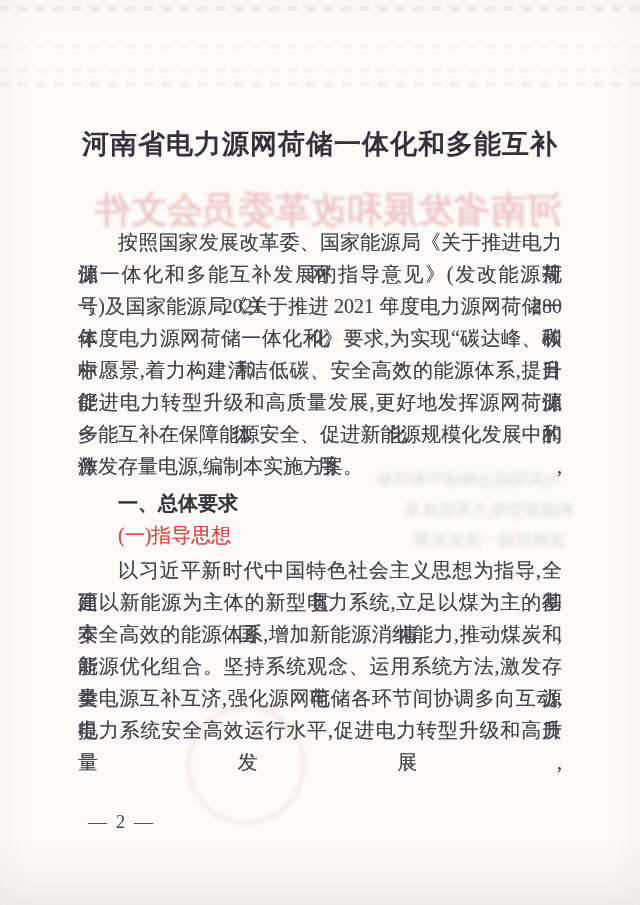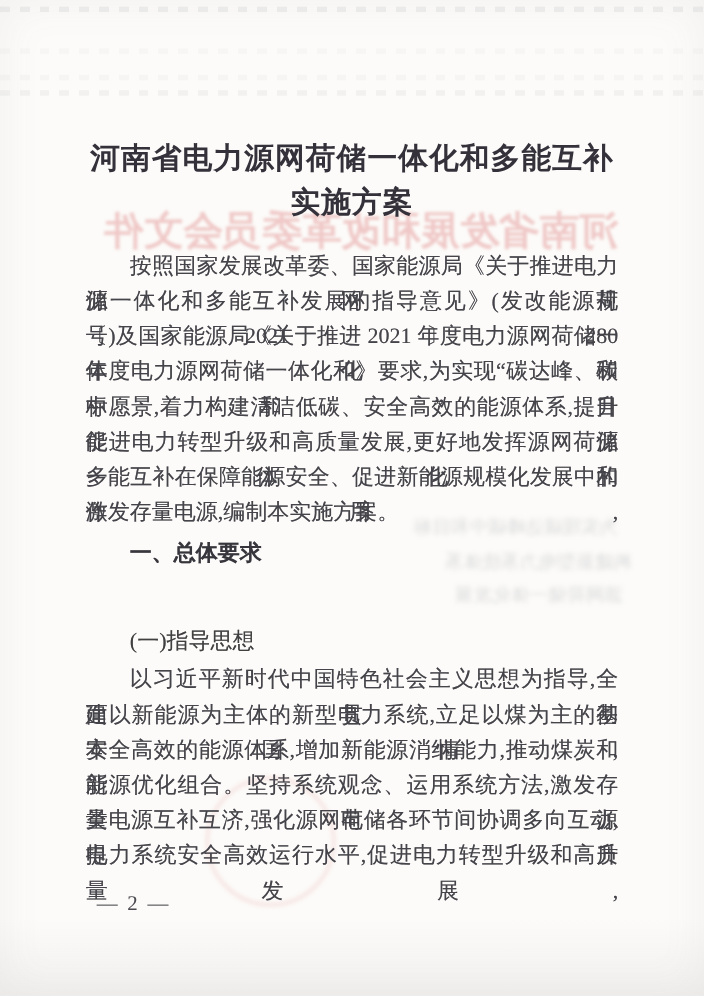--- a/index.html
+++ b/index.html
@@ -75,23 +75,22 @@
   .line.j{text-align-last:justify;}
   .line.s{text-align-last:left;}
   .line.indent{text-indent:2em;}
   .heading{
     font-family:"Liberation Sans","DejaVu Sans",sans-serif;
     font-weight:bold;color:#38363d;
     margin-top:5px;
     text-align-last:left;
   }
   .subheading{
-    color:#404040;
+    color:#ef4444;
     text-align-last:left;
-    margin-top:48px;
   }
   .g-first{margin-top:3px;}
   .pagenum{
     position:absolute;top:806px;left:88px;
     font-size:19px;line-height:32px;
     letter-spacing:2px;
     color:#4a494f;
   }
   
   .page::after{
@@ -107,21 +106,20 @@
 
   <div class="dash-row dash-1"></div>
   <div class="dash-row dash-2"></div>
   <div class="dash-row dash-3"></div>
   <div class="dash-row dash-4"></div>
 
   <div class="bleed-red">河南省发展和改革委员会文件</div>
 
   <div class="title">
     <div>河南省电力源网荷储一体化和多能互补</div>
-    <div>实施方案</div>
   </div>
 
   <div class="bleed-grey bg-1">为实现碳达峰碳中和目标</div>
   <div class="bleed-grey bg-2">构建新型电力系统体系</div>
   <div class="bleed-grey bg-3">源网荷储一体化发展</div>
 
   <div class="bleed-seal"></div>
 
   <div class="body">
     <span class="line j indent">按照国家发展改革委、国家能源局《关于推进电力源网荷</span>

